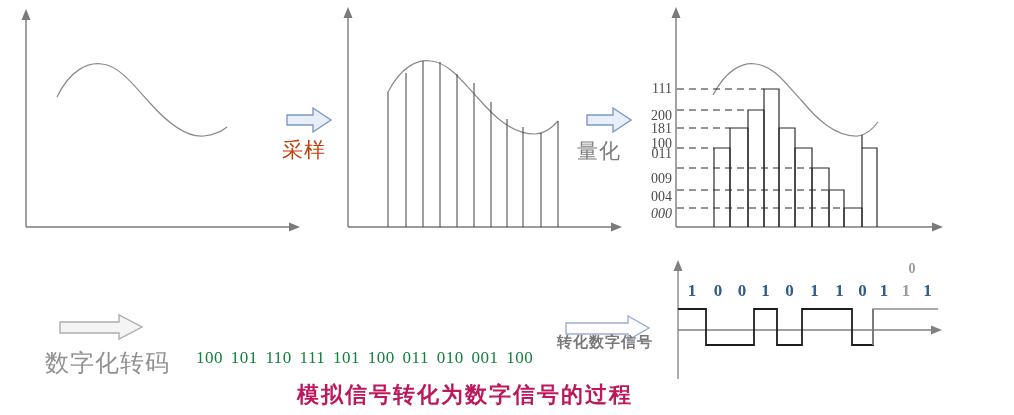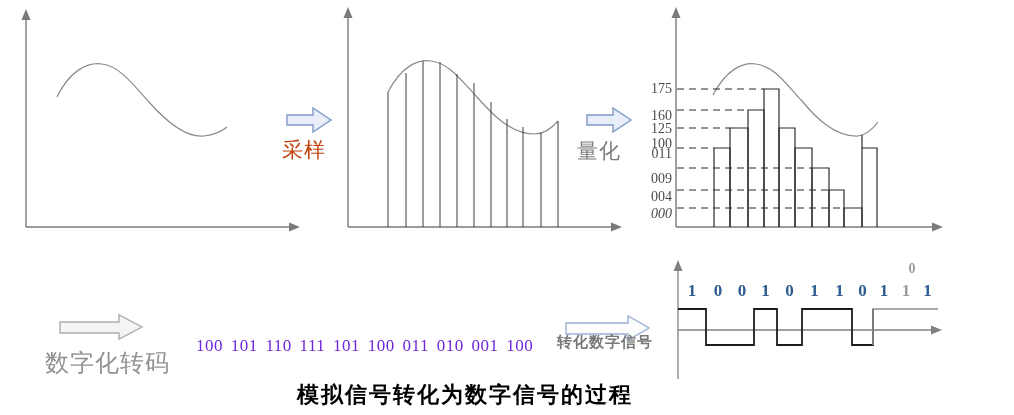--- a/index.html
+++ b/index.html
@@ -6,27 +6,27 @@
   .stage{
     position:relative;width:1014px;height:415px;background:#ffffff;
     overflow:hidden;font-family:"Liberation Sans",sans-serif;
   }
   .stage svg{position:absolute;left:0;top:0;}
   .lbl{position:absolute;color:#c2410c;white-space:nowrap;}
   .lbl-cn{font-size:21px;letter-spacing:1px;}
   .lbl-transcode{font-size:24px;color:#909090;letter-spacing:1px;}
   .lbl-todigital{font-size:15px;font-weight:bold;color:#787878;letter-spacing:1px;}
   .code-seq{
-    position:absolute;left:196px;top:336px;width:340px;
-    font-family:"Liberation Serif",serif;font-size:17px;color:#6d28d9;
+    position:absolute;left:196px;top:348px;width:340px;
+    font-family:"Liberation Serif",serif;font-size:17px;color:#15803d;
     word-spacing:3px;letter-spacing:0.5px;white-space:nowrap;
   }
   .caption{
     position:absolute;left:297px;top:380px;width:330px;text-align:center;
-    font-size:22px;font-weight:bold;color:#000000;letter-spacing:2px;white-space:nowrap;
+    font-size:22px;font-weight:bold;color:#be185d;letter-spacing:2px;white-space:nowrap;
   }
   .qlabel{
     position:absolute;left:636px;width:36px;text-align:right;
     font-family:"Liberation Serif",serif;font-size:14px;color:#4c4c4c;line-height:16px;
   }
   .bit{
     position:absolute;top:281px;width:22px;text-align:center;
     font-family:"Liberation Serif",serif;font-size:17px;font-weight:bold;color:#2d5c8f;
   }
   .bit.gray{color:#9b9b9b;}
@@ -121,23 +121,23 @@
 
   <div class="lbl lbl-cn" style="left:282px;top:136px;">采样</div>
   <div class="lbl lbl-cn" style="left:577px;top:137px;color:#7d7d7d;text-align:right;">量化</div>
   <div class="lbl lbl-transcode" style="left:45px;top:347px;">数字化转码</div>
   <div class="lbl lbl-todigital" style="left:557px;top:333px;">转化数字信号</div>
 
   <div class="code-seq">100 101 110 111 101 100 011 010 001 100</div>
   <div class="caption">模拟信号转化为数字信号的过程</div>
 
   <div>
-    <span class="qlabel" style="top:81px;">175</span>
-    <span class="qlabel" style="top:108px;">160</span>
-    <span class="qlabel" style="top:121px;">125</span>
+    <span class="qlabel" style="top:81px;">111</span>
+    <span class="qlabel" style="top:108px;">200</span>
+    <span class="qlabel" style="top:121px;">181</span>
     <span class="qlabel" style="top:136px;">100</span>
     <span class="qlabel" style="top:146px;">011</span>
     <span class="qlabel" style="top:171px;">009</span>
     <span class="qlabel" style="top:189px;">004</span>
     <span class="qlabel" style="top:206px;font-style:italic;">000</span>
   </div>
 
   <div id="bit-row">
     <span class="bit" style="left: 681px;">1</span>
     <span class="bit" style="left: 707px;">0</span>

